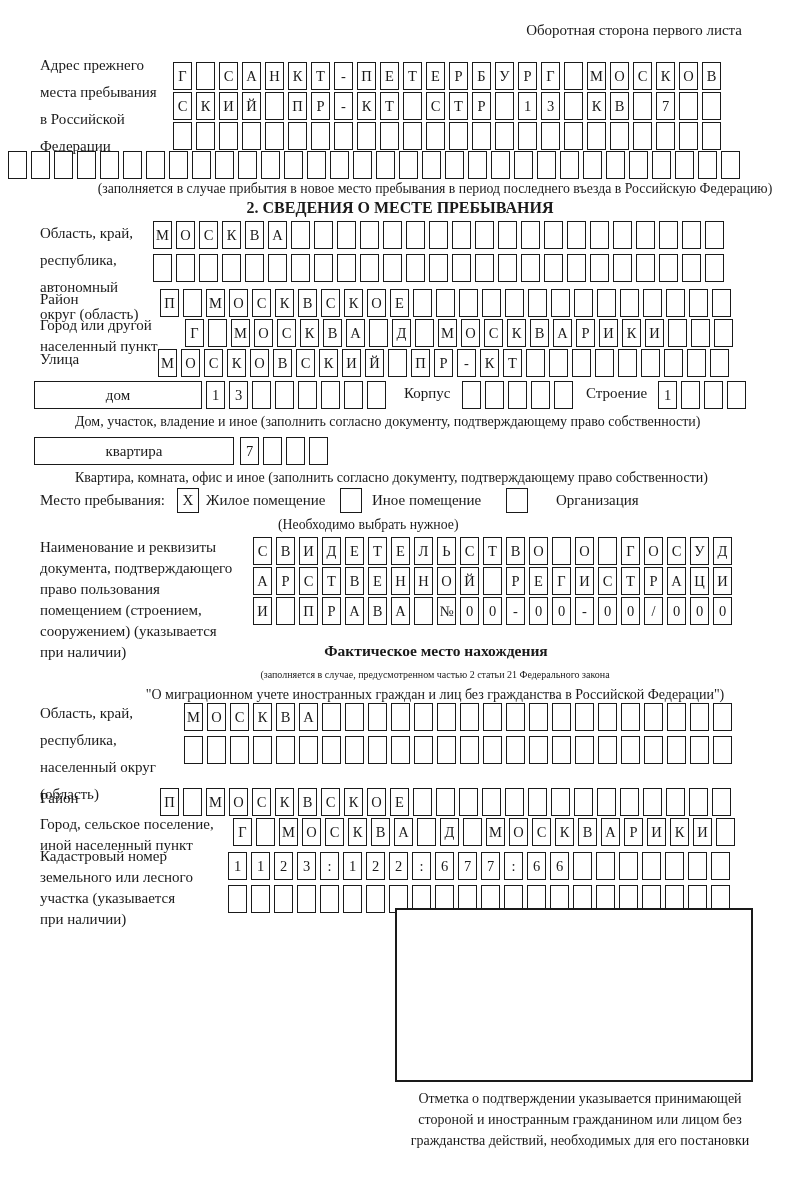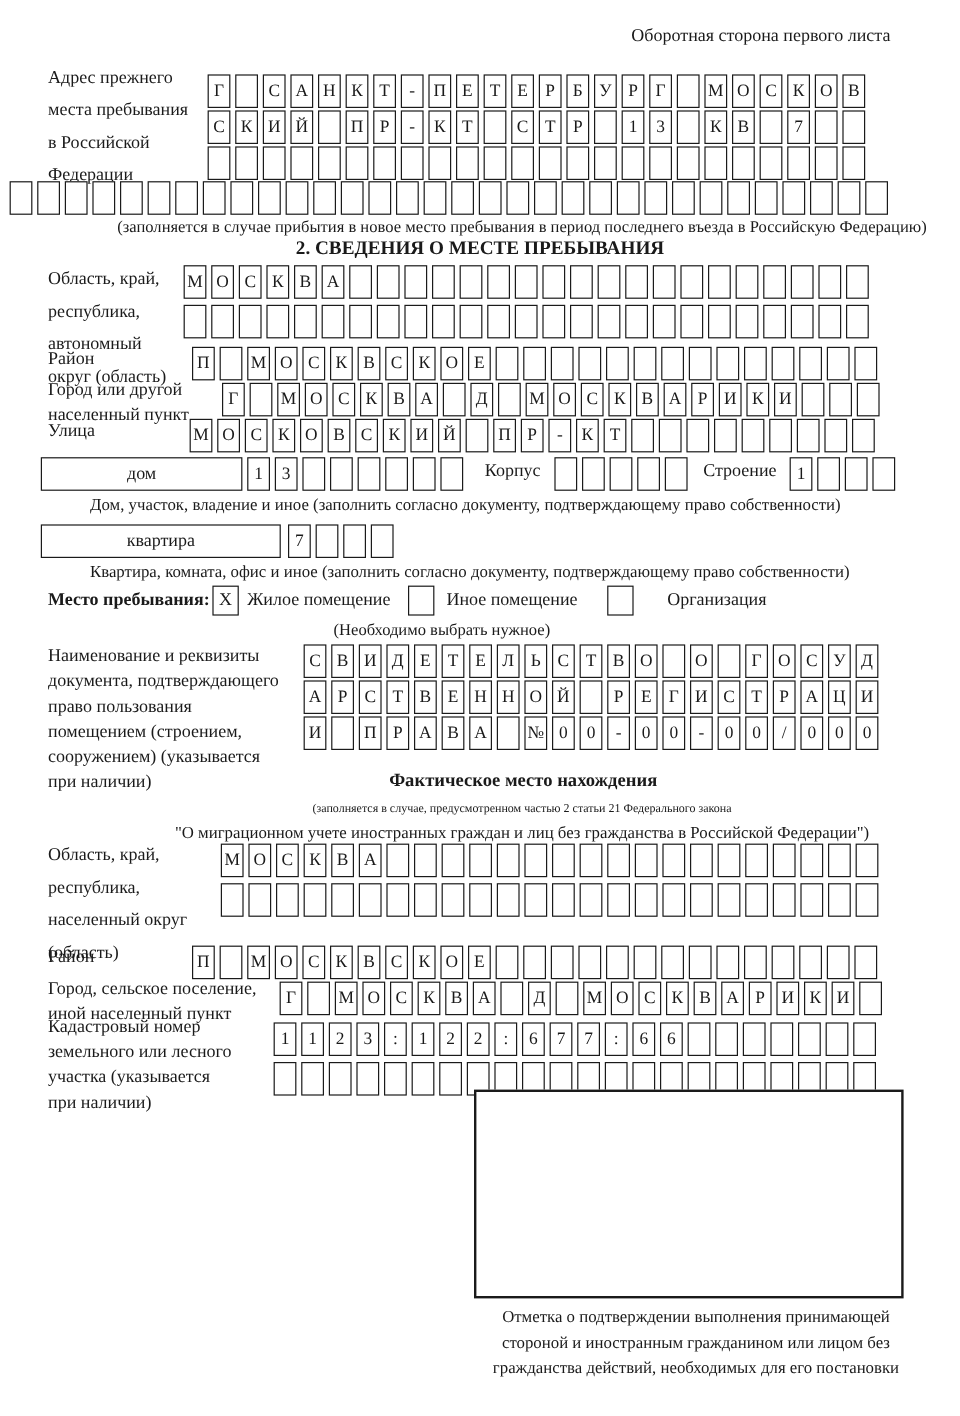--- a/index.html
+++ b/index.html
@@ -339,21 +339,21 @@
       <span>квартира</span>
     </div>
   <div class="abs cellrow" style="left:240px;top:437px;">
       <span class="cell">7</span>
       <span class="cell"></span>
       <span class="cell"></span>
       <span class="cell"></span>
     </div>
   <div class="abs caption" style="left:40px;top:469px;font-size:14px;">Квартира, комната, офис и иное (заполнить согласно документу, подтверждающему право собственности)</div>
 
-  <div class="abs inlbl" style="left:40px;top:492px;font-weight:bold;">Место пребывания:</div>
+  <div class="abs inlbl" style="left:40px;top:492px;">Место пребывания:</div>
   <span class="abs chk" style="left:177px;top:488px;">X</span>
   <div class="abs inlbl" style="left:206px;top:492px;">Жилое помещение</div>
   <span class="abs chk" style="left:340px;top:488px;"></span>
   <div class="abs inlbl" style="left:372px;top:492px;">Иное помещение</div>
   <span class="abs chk" style="left:506px;top:488px;"></span>
   <div class="abs inlbl" style="left:556px;top:492px;font-family:Liberation Serif, serif;">Организация</div>
   <div class="abs caption" style="left:243px;top:516px;">(Необходимо выбрать нужное)</div>
 
   <div class="abs lbl tight" style="left:40px;top:537px;">
     <div>Наименование и реквизиты</div>
@@ -606,18 +606,18 @@
       <span class="cell"></span>
       <span class="cell"></span>
       <span class="cell"></span>
       <span class="cell"></span>
       <span class="cell"></span>
       <span class="cell"></span>
     </div>
 
   <div class="abs stampbox" style="left:395px;top:908px;width:354px;height:170px;"></div>
   <div class="abs" style="left:360px;top:1088px;width:440px;text-align:center;font-size:14px;line-height:21px;">
-    <div>Отметка о подтверждении выполнения принимающей</div>
+    <div>Отметка о подтверждении указывается принимающей</div>
     <div>стороной и иностранным гражданином или лицом без</div>
     <div>гражданства действий, необходимых для его постановки</div>
   </div>
 
 </div>
 
 </body></html>

